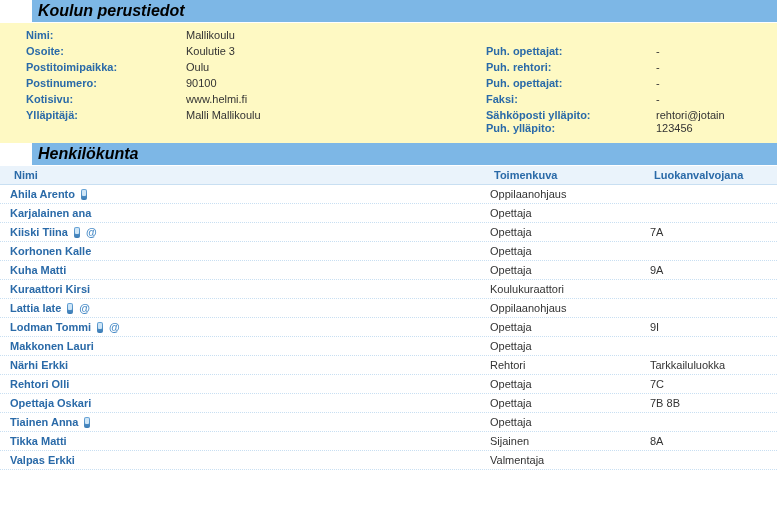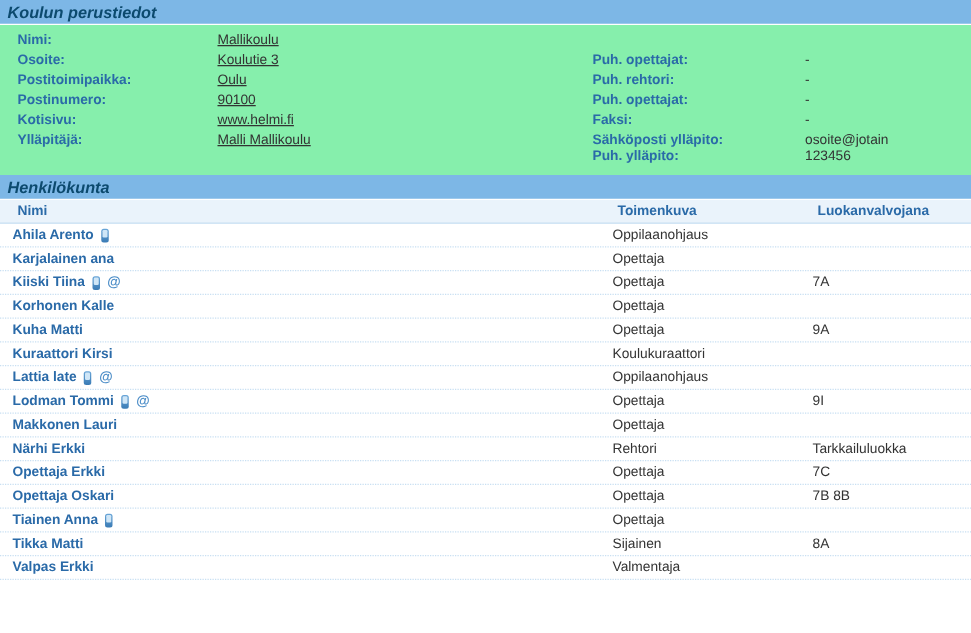--- a/index.html
+++ b/index.html
@@ -5,45 +5,45 @@
   * { box-sizing: border-box; margin: 0; padding: 0; }
   body {
     font-family: Verdana, Arial, sans-serif;
     font-size: 11px;
     color: #333;
     background: #fff;
     width: 777px;
   }
   .section-hdr {
     background: #7db7e6;
-    color: #0c4a6e;
+    color: #000000;
     font-weight: bold;
     font-style: italic;
-    font-size: 13px;
+    font-size: 16px;
     padding: 2px 6px;
     border-bottom: 1px solid #fff;
+    margin-left: 32px;
   }
   .info-block {
-    background: #86efac;
-    padding: 4px 0 6px 4px;
+    background: #fef9c3;
+    padding: 4px 0 6px 16px;
   }
   .info-row {
     display: flex;
     padding: 2px 0;
   }
   .info-label-l {
     width: 170px;
     padding-left: 10px;
     color: #2a6aa8;
     font-weight: bold;
   }
   .info-val-l {
     width: 300px;
     color: #333;
-    text-decoration: underline;
   }
   .info-label-r {
     width: 170px;
     color: #2a6aa8;
     font-weight: bold;
   }
   .info-val-r {
     flex: 1;
     color: #333;
   }
@@ -125,21 +125,21 @@
     <div class="info-val-r">-</div>
   </div>
   <div class="info-row">
     <div class="info-label-l">Ylläpitäjä:</div>
     <div class="info-val-l">Malli Mallikoulu</div>
     <div class="info-label-r" style="line-height:1.2">
       <span>Sähköposti ylläpito:</span><br>
       <span>Puh. ylläpito:</span>
     </div>
     <div class="info-val-r" style="line-height:1.2">
-      <span>osoite@jotain</span><br>
+      <span>rehtori@jotain</span><br>
       <span>123456</span>
     </div>
   </div>
 </div>
 
 <div class="section-hdr">Henkilökunta</div>
 
 <div class="staff-head">
   <div class="col-name">Nimi</div>
   <div class="col-role">Toimenkuva</div>
@@ -219,21 +219,21 @@
     </div>
     <div class="staff-row">
       <div class="col-name">
         <span>Närhi Erkki</span>
       </div>
       <div class="col-role">Rehtori</div>
       <div class="col-class">Tarkkailuluokka</div>
     </div>
     <div class="staff-row">
       <div class="col-name">
-        <span>Opettaja Erkki</span>
+        <span>Rehtori Olli</span>
       </div>
       <div class="col-role">Opettaja</div>
       <div class="col-class">7C</div>
     </div>
     <div class="staff-row">
       <div class="col-name">
         <span>Opettaja Oskari</span>
       </div>
       <div class="col-role">Opettaja</div>
       <div class="col-class">7B   8B</div>

